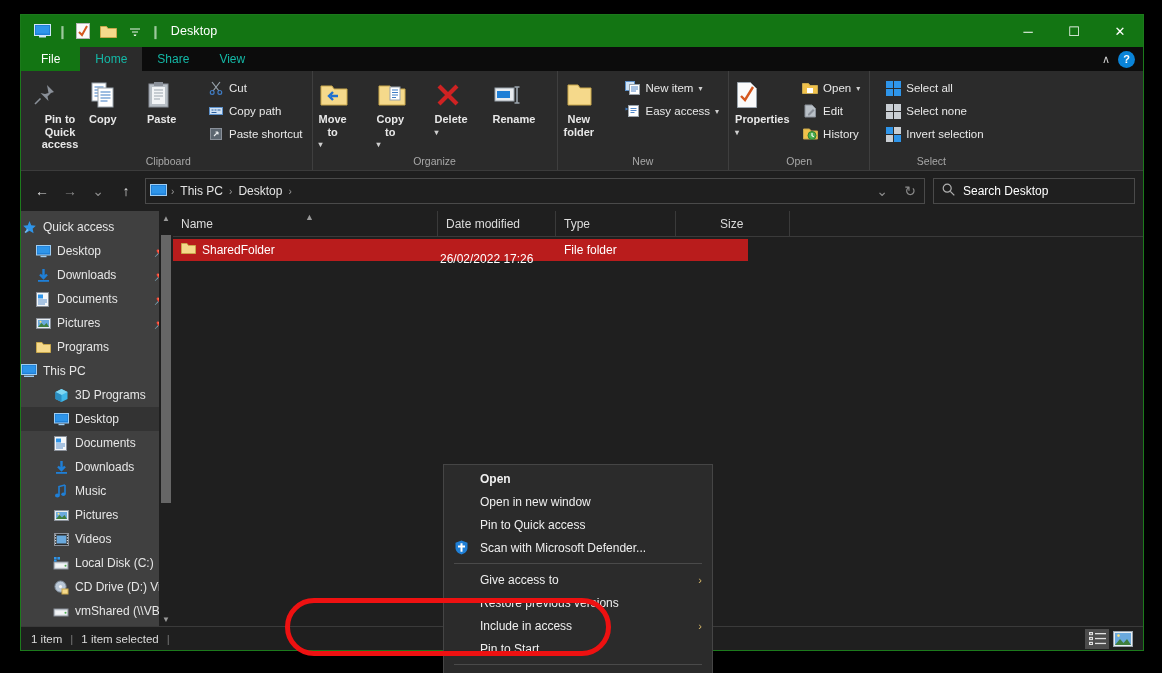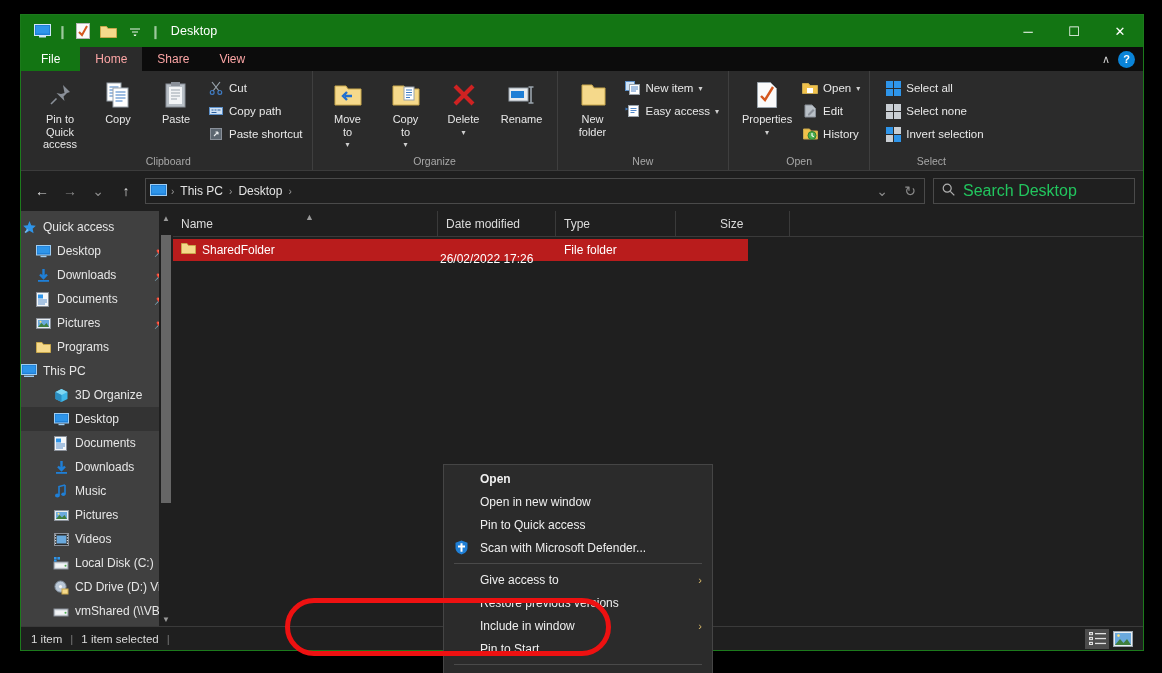--- a/index.html
+++ b/index.html
@@ -38,21 +38,21 @@
     align-items: center; justify-content: center;
     color: #fff; font-size: 13px;
   }
   
   .tabstrip {
     height: 24px; background: #0c0c0c; display: flex; align-items: stretch;
     flex: 0 0 24px; position: relative;
   }
   .tab {
     padding: 0 15px; display: flex; align-items: center;
-    color: #fca5a5; font-size: 12px;
+    color: #14b8a6; font-size: 12px;
   }
   .tab.file { background: #137513; color: #fff; padding: 0 20px; }
   .tab.active { background: #2b2b2b; }
   .tab-right { margin-left: auto; display: flex; align-items: center; padding-right: 8px; gap: 8px; }
   .chev-up { color: #cfcfcf; font-size: 11px; }
   .help-btn {
     width: 17px; height: 17px; border-radius: 50%;
     background: #0a84d8; color: #fff; font-size: 11px; font-weight: bold;
     display: flex; align-items: center; justify-content: center;
   }
@@ -64,22 +64,22 @@
   }
   .rgroup {
     display: flex; flex-direction: column; align-items: center;
     border-right: 1px solid #3f3f3f; padding: 0 6px;
     height: 100%;
   }
   .rgroup-body { display: flex; align-items: flex-start; flex: 1; padding-top: 6px; }
   .rgroup-label { font-size: 10.5px; color: #a8a8a8; padding-bottom: 3px; }
   .bigbtn {
     width: 58px; display: flex; flex-direction: column;
-    align-items: center; gap: 2px; padding: 2px 0;
-    color: #e8e8e8; font-size: 11px; text-align: center; line-height: 1.15;
+    align-items: flex-start; gap: 2px; padding: 2px 0;
+    color: #e8e8e8; font-size: 11px; text-align: center; line-height: 1.15; font-weight: bold;
   }
   .bigbtn .ic { height: 32px; display: flex; align-items: center; justify-content: center; }
   .smallcol { display: flex; flex-direction: column; justify-content: flex-start; gap: 3px; padding-top: 1px; }
   .smallbtn {
     display: flex; align-items: center; gap: 5px;
     color: #e8e8e8; font-size: 11.5px; height: 20px; padding: 0 3px;
   }
   .smallbtn .ic { width: 16px; height: 16px; display: flex; align-items: center; justify-content: center; }
   .caret { font-size: 8px; color: #cfcfcf; }
   
@@ -100,21 +100,21 @@
   .crumbs { display: flex; align-items: center; padding-left: 4px; flex: 1; }
   .crumb { color: #e4e4e4; font-size: 12px; padding: 0 4px; }
   .crumb-sep { color: #9a9a9a; font-size: 10px; padding: 0 2px; }
   .crumb-ico { width: 17px; height: 14px; margin-right: 2px; }
   .addr-right { display: flex; align-items: center; }
   .addr-right .navbtn { width: 28px; }
   .searchbox {
     width: 202px; height: 26px; border: 1px solid #4a4a4a;
     display: flex; align-items: center; margin-left: 6px; padding: 0 8px; gap: 8px;
   }
-  .searchbox .ph { color: #22c55e; font-size: 16px; }
+  .searchbox .ph { color: #ffffff; font-size: 12px; }
   
   .content { flex: 1; display: flex; min-height: 0; }
   .navpane {
     width: 152px; background: #404040; position: relative;
     overflow: hidden; flex: 0 0 152px;
   }
   .navlist { padding-top: 4px; }
   .navitem {
     height: 24px; display: flex; align-items: center;
     color: #e6e6e6; font-size: 12px; padding-right: 6px; gap: 6px;
@@ -621,21 +621,21 @@
         </div>
 
         <div class="navitem indent2">
           <span class="ic">
             <svg width="15" height="15" viewBox="0 0 15 15">
                 <path d="M7.5 1l6 3v7l-6 3-6-3V4z" fill="#3fb6e8"></path>
                 <path d="M7.5 1l6 3-6 3-6-3z" fill="#7fd6f2"></path>
                 <path d="M7.5 7v7l-6-3V4z" fill="#2a8cc0"></path>
               </svg>
           </span>
-          <span class="lbl">3D Organize</span>
+          <span class="lbl">3D Programs</span>
         </div>
 
         <div class="navitem indent2 selected">
           <span class="ic">
             <svg width="15" height="13" viewBox="0 0 15 13">
                 <rect x="0.5" y="0.5" width="14" height="9.5" fill="#1f7fd6" stroke="#9fcdf2"></rect>
                 <rect x="1.6" y="1.6" width="11.8" height="6.5" fill="#2e95ea"></rect>
                 <rect x="4.5" y="10.8" width="6" height="1.4" fill="#9fcdf2"></rect>
               </svg>
           </span>
@@ -818,21 +818,21 @@
           <span class="ic"></span>
           <span class="lbl">Give access to</span>
           <span class="arrow">›</span>
         </div>
         <div class="ctxitem">
           <span class="ic"></span>
           <span class="lbl">Restore previous versions</span>
         </div>
         <div class="ctxitem">
           <span class="ic"></span>
-          <span class="lbl">Include in window</span>
+          <span class="lbl">Include in access</span>
           <span class="arrow">›</span>
         </div>
         <div class="ctxitem">
           <span class="ic"></span>
           <span class="lbl">Pin to Start</span>
         </div>
 
         <div class="ctxsep"></div>
 
         <div class="ctxitem">

